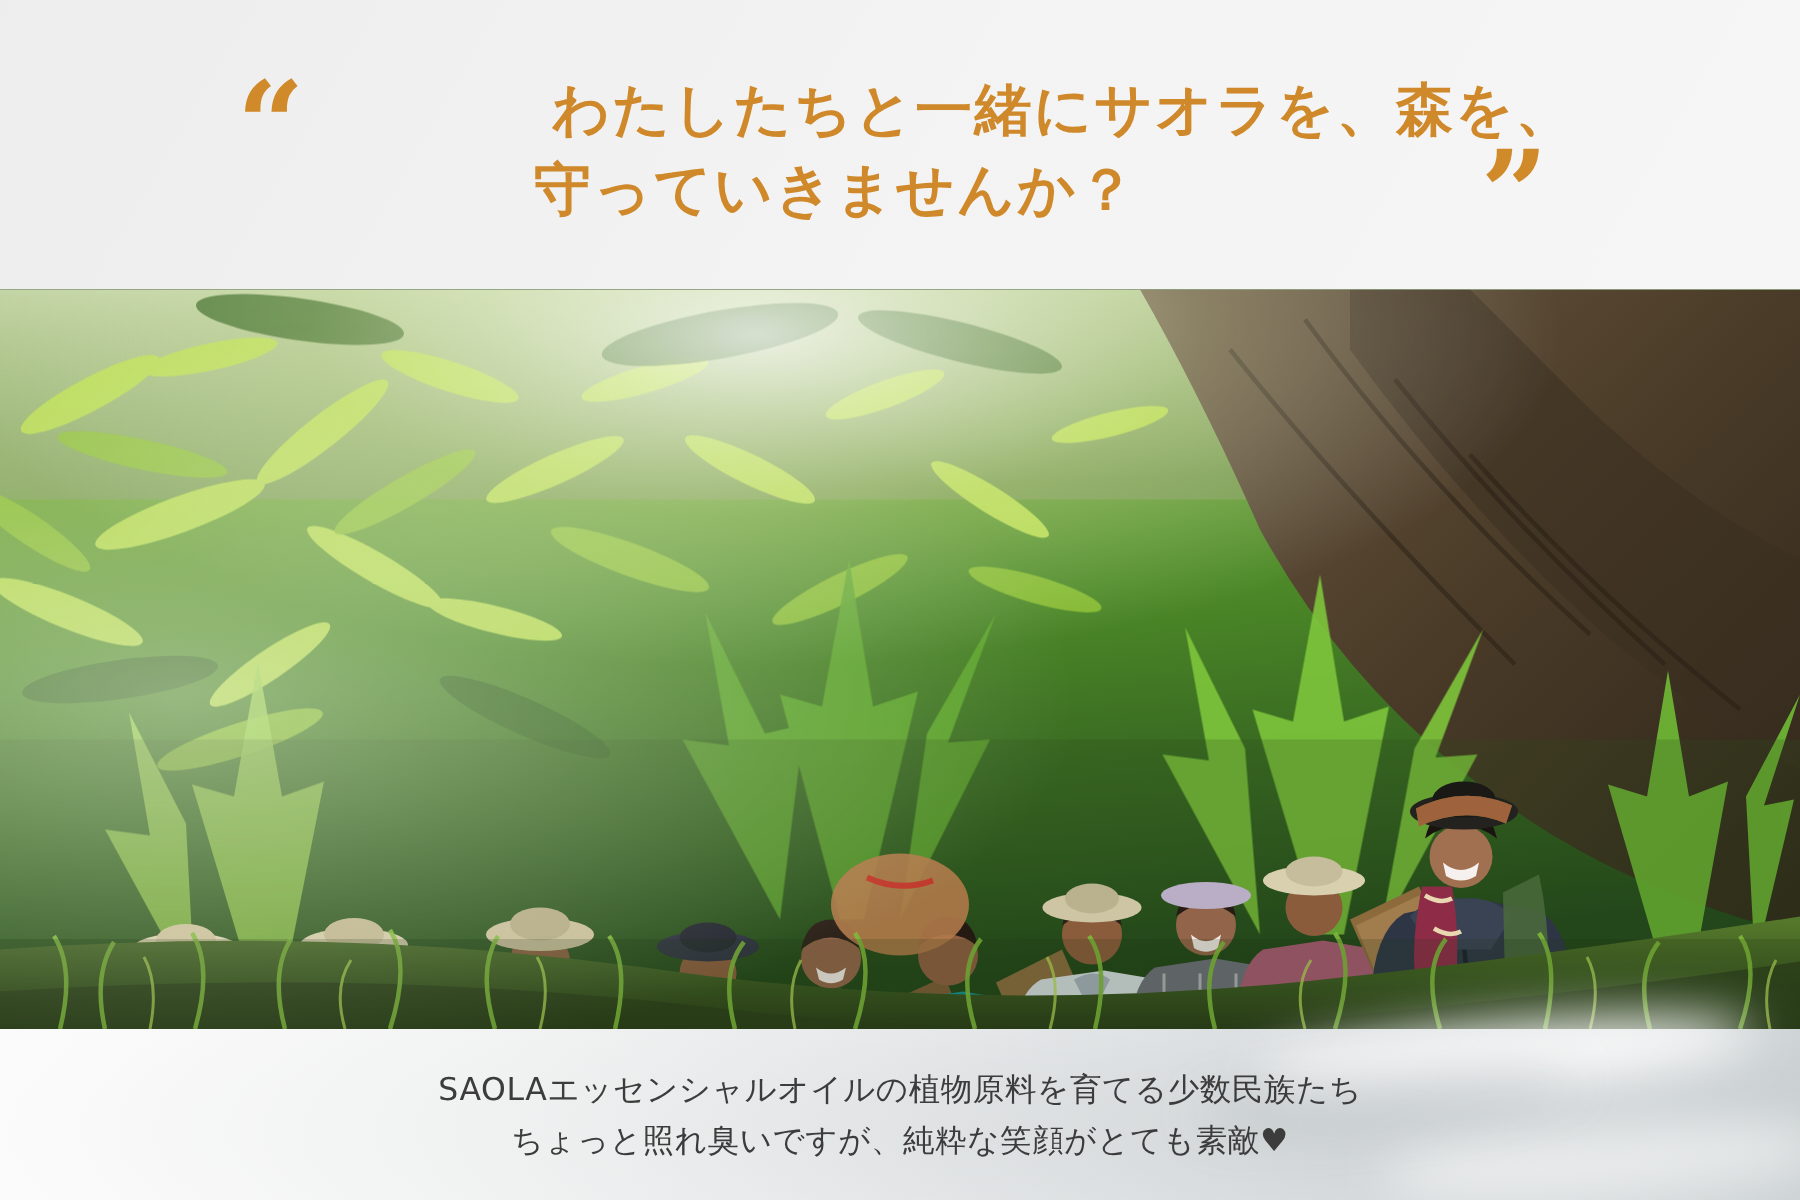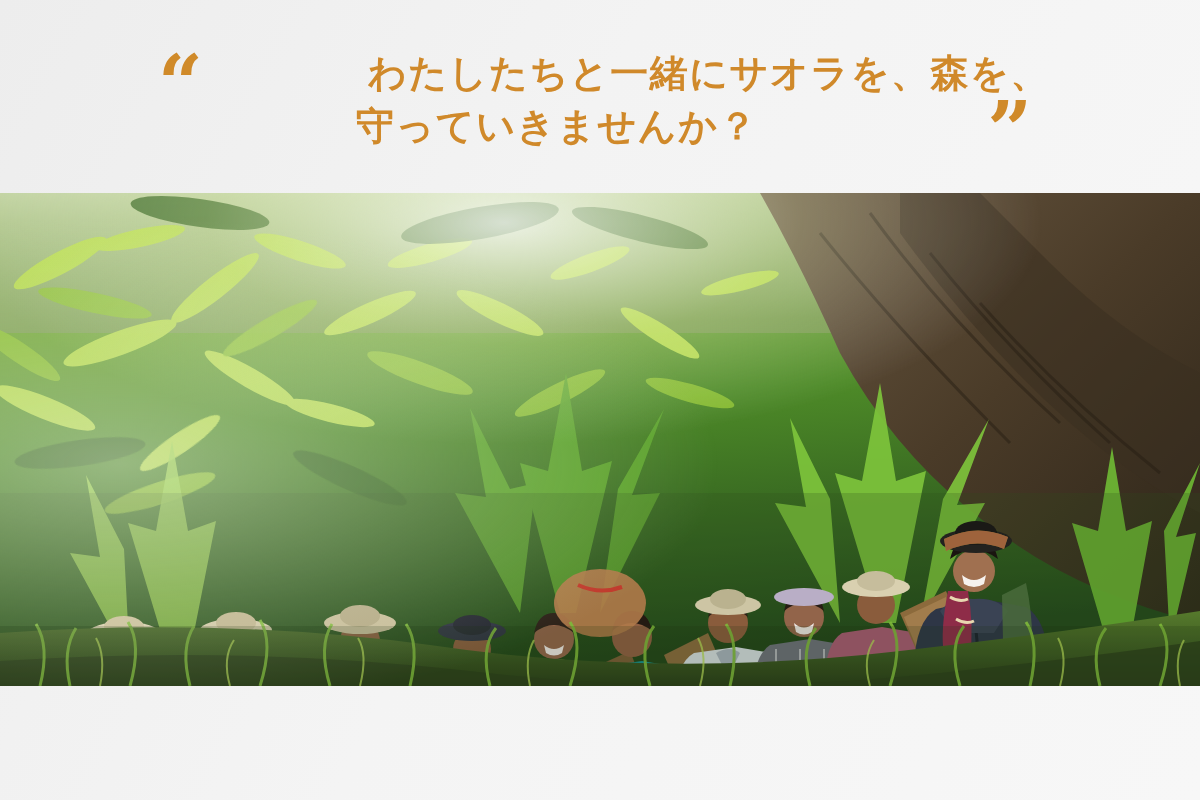--- a/index.html
+++ b/index.html
@@ -354,14 +354,25 @@
         <path d="M1060 493 q8 -30 -2 -48"></path>
           <path d="M1180 493 q-6 -28 4 -46"></path>
       </g>
 
       <rect width="1200" height="493" fill="url(#sunG)"></rect>
       <rect width="1200" height="493" fill="url(#hazeL)"></rect>
       <rect width="1200" height="60" y="433" fill="#1e3312" opacity="0.18"></rect>
     </svg>
   </div>
 
+  <div class="caption-band">
+    <span class="cap-wisp a"></span>
+    <span class="cap-wisp b"></span>
+    <span class="cap-wisp c"></span>
+
+    <div class="caption-text">
+      <div class="cap-line">SAOLAエッセンシャルオイルの植物原料を育てる少数民族たち</div>
+      <div class="cap-line">ちょっと照れ臭いですが、純粋な笑顔がとても素敵♥</div>
+    </div>
+
+  </div>
 
 </div>
 
 </body></html>

